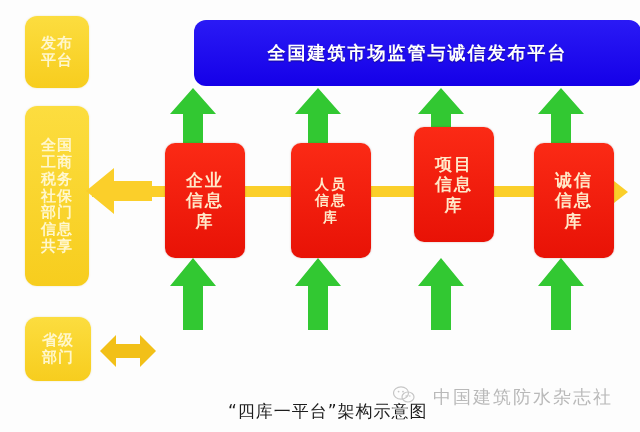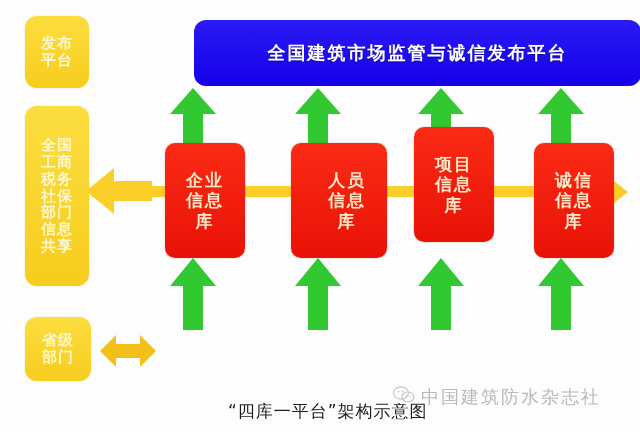--- a/index.html
+++ b/index.html
@@ -98,21 +98,21 @@
     white-space: nowrap;
   }
   .watermark {
     position: absolute;
     color: #b9b9b9;
     font-weight: normal;
     letter-spacing: 2px;
     white-space: nowrap;
     display: flex;
     align-items: center;
-    gap: 6px;
+    gap: 18px;
   }
   .wm-icon { display: block; }
 </style>
 </head>
 <body>
 
 <div id="stage">
 
   <div class="yellow-tag" style="left:25px; top:16px; width:64px; height:72px; font-size:15px;">
     <span>发布</span>
@@ -200,21 +200,21 @@
       <polygon points="23,0 46,28 33,28 33,72 13,72 13,28 0,28" fill="#32c832"></polygon>
     </svg>
   </div>
 
   <div class="red-box" style="left:152px; top:143px; width:80px; height:115px; font-size:17px;">
     <span>企业</span>
     <span>信息</span>
     <span>库</span>
   </div>
 
-  <div class="red-box" style="left:278px; top:143px; width:80px; height:115px; font-size:17px;padding-left:16px;">
+  <div class="red-box" style="left:278px; top:143px; width:80px; height:115px; font-size:14px;">
     <span>人员</span>
     <span>信息</span>
     <span>库</span>
   </div>
 
   <div class="red-box" style="left:401px; top:127px; width:80px; height:115px; font-size:17px;">
     <span>项目</span>
     <span>信息</span>
     <span>库</span>
   </div>

